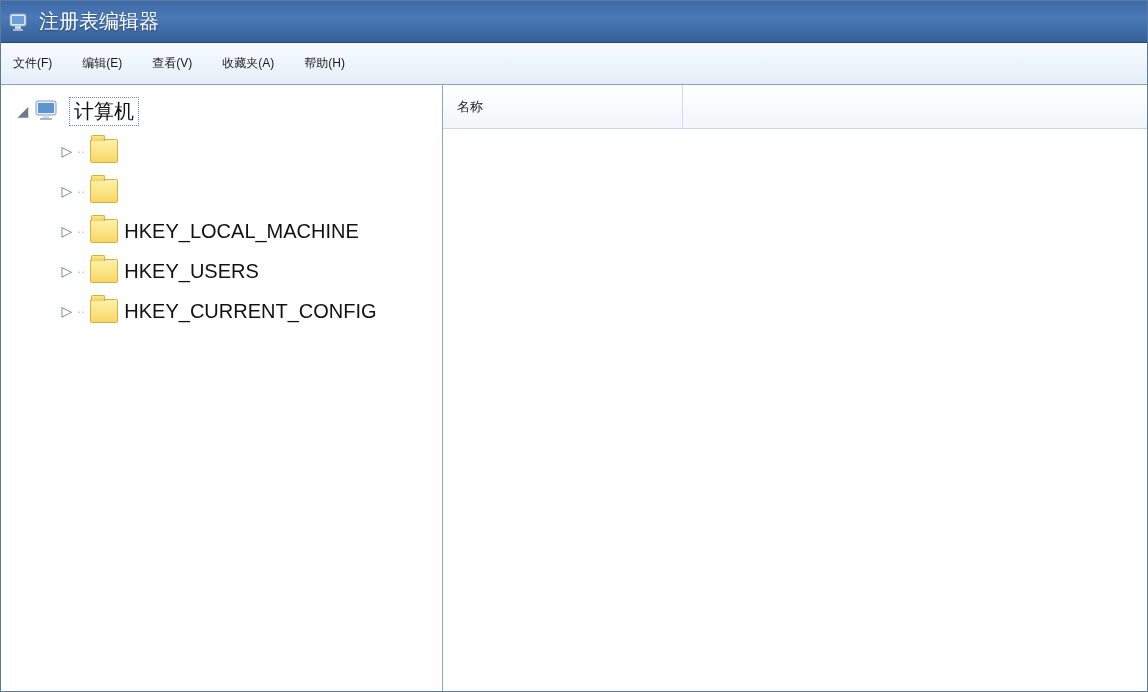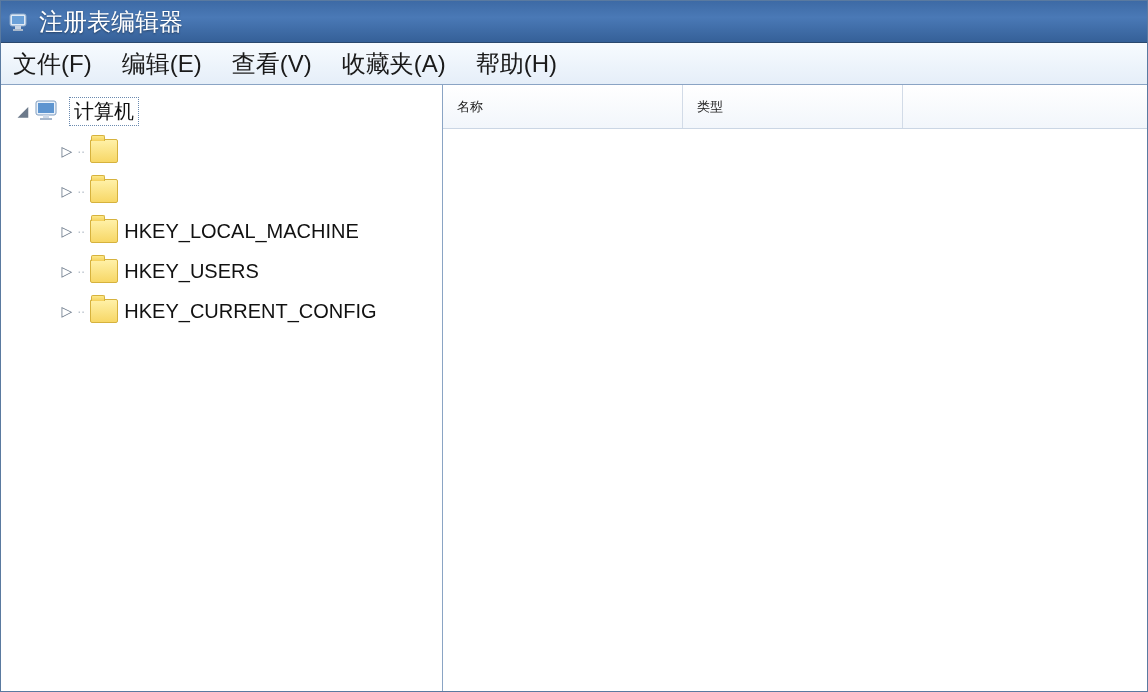--- a/index.html
+++ b/index.html
@@ -20,33 +20,33 @@
     align-items: center;
     padding: 0 8px;
     border-bottom: 1px solid #2a486e;
   }
   .titlebar .app-icon {
     width: 22px; height: 22px;
     margin-right: 8px;
     display: flex; align-items: center; justify-content: center;
   }
   .titlebar .title {
-    font-size: 24px;
+    font-size: 20px;
     font-weight: normal;
     text-shadow: 0 1px 2px rgba(0,0,0,0.4);
   }
   .menubar {
     height: 42px;
     background: linear-gradient(to bottom, #f7fbff 0%, #e5eef8 100%);
     display: flex;
     align-items: center;
     padding: 12px 8px;
     border-bottom: 1px solid #8aa4c4;
     gap: 22px;
-    font-size: 24px;
+    font-size: 12px;
     color: #1a1a1a;
   }
   .menubar .menu-item {
     cursor: default;
     padding: 2px 4px;
   }
   .content {
     display: flex;
     height: calc(100% - 42px - 42px);
     background: #fff;
@@ -219,17 +219,16 @@
             </div>
           </li>
         </ul>
       </li>
     </ul>
   </div>
 
   <div class="list-pane">
     <div class="list-header">
       <div class="col col-name">名称</div>
-      <div class="col col-type">类型</div>
     </div>
     <div class="list-body"></div>
   </div>
 </div>
 
 </body></html>

